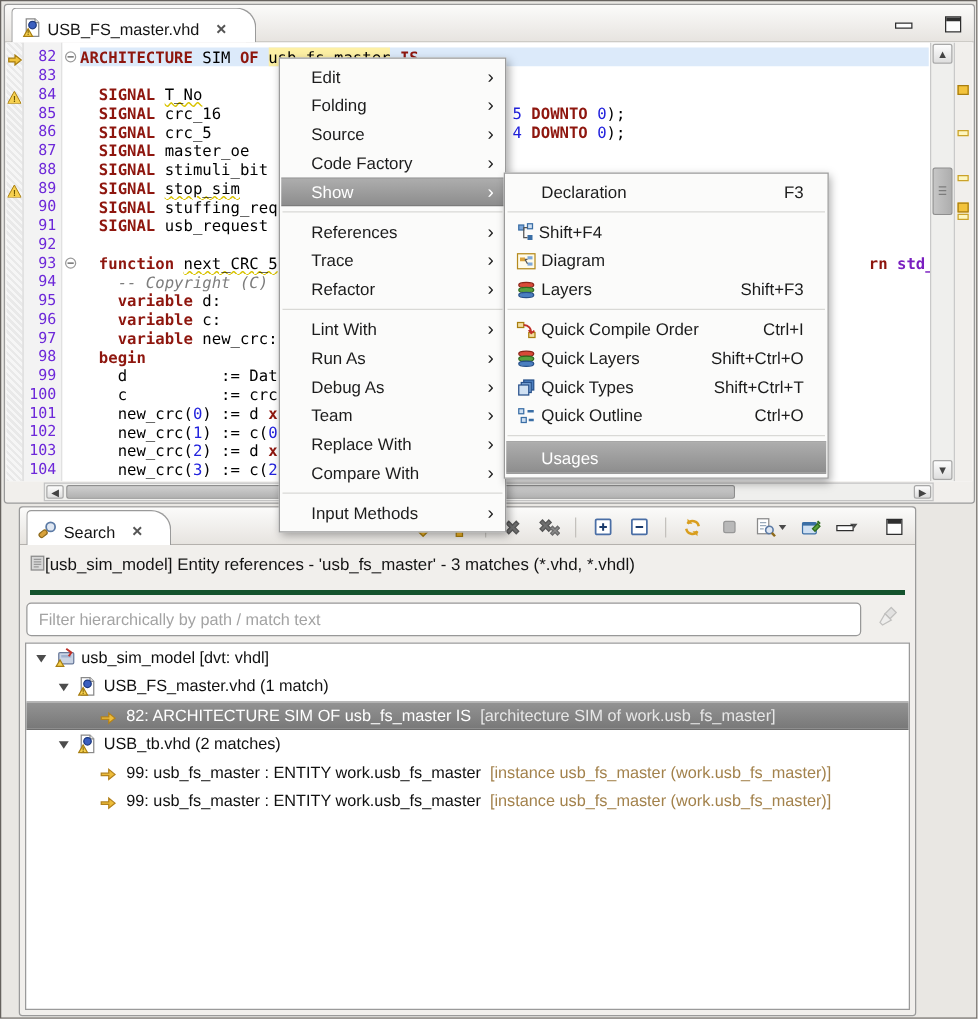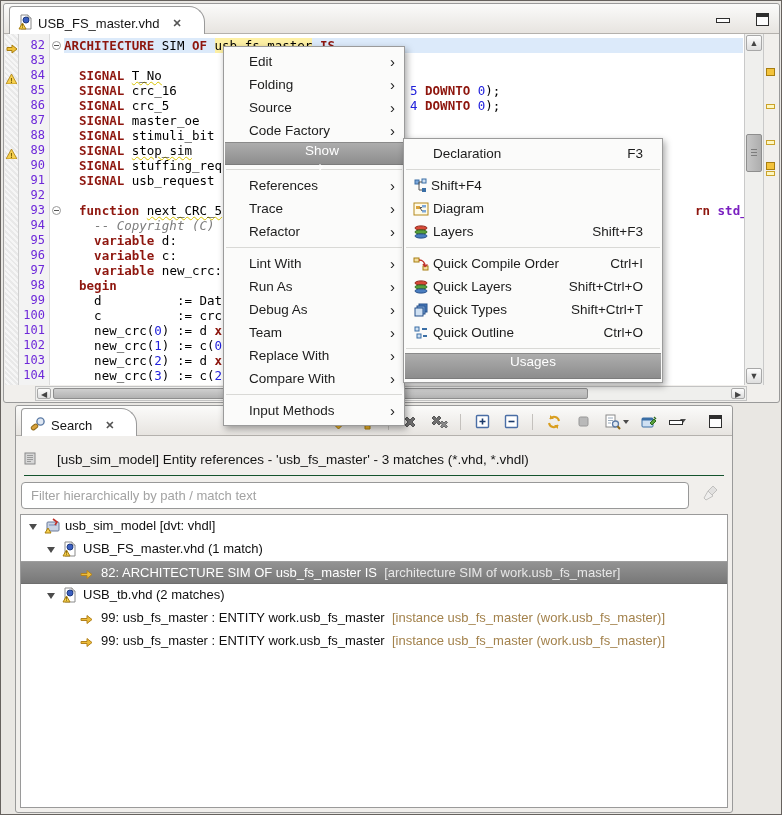--- a/index.html
+++ b/index.html
@@ -70,36 +70,36 @@
   .hthumb { position:absolute; left:17px; top:1px; bottom:1px; width:535px;
     background:linear-gradient(#cfcfcf,#b2b2b2); border:1px solid #8e8e8e; border-radius:2px; }
   
   .menu { position:absolute; background:#fbfbfa; border:1px solid #9b9b9b;
     box-shadow:2px 3px 7px rgba(0,0,0,.35); padding:3px 1px; z-index:20; font-size:13.5px; color:#1c1c1c; }
   .mi { position:relative; height:23px; display:flex; align-items:center; padding:0 8px 0 6px; cursor:pointer; }
   .mi .mi-icon { width:20px; display:flex; justify-content:center; }
   .mi .mi-label { flex:1; padding-left:2px; }
   .mi .mi-sc { padding-right:10px; }
   .mi .mi-arrow { font-size:15px; line-height:1; color:#222; }
-  .mi.hl { background:linear-gradient(#adadad,#8d8d8d); border-top:1px solid #8a8a8a; border-bottom:1px solid #7c7c7c; color:#fff;flex-direction:column; }
+  .mi.hl { background:linear-gradient(#adadad,#8d8d8d); border-top:1px solid #8a8a8a; border-bottom:1px solid #7c7c7c; color:#fff; }
   .mi.hl .mi-arrow { color:#fff; }
   .menu .sep { height:1px; background:#d9d9d6; margin:4px 1px; }
   #main-menu { left:222px; top:45px; width:182px; }
   #main-menu .mi { padding-left:22px; }
   #show-submenu { left:402px; top:137px; width:260px; }
   #show-submenu .mi.usages { height:26px; margin-top:2px; }
   
   #search-pane { left:14px; top:404px; width:718px; height:408px; }
   #search-toolbar { position:absolute; right:72px; top:5px; display:flex; align-items:center; gap:7px; }
   .tbtn { width:22px; height:21px; display:flex; align-items:center; justify-content:center; cursor:pointer; }
   .tsep { width:1px; height:16px; background:#c4c1bd; margin:0 3px; }
   .chev { width:0; height:0; border-left:3.5px solid transparent; border-right:3.5px solid transparent; border-top:4px solid #4a4a4a; margin-left:2px;}
   #view-menu-btn { position:absolute; right:46px; top:13px; }
-  #msg-row { position:absolute; left:8px; top:38px; right:8px; height:32px; display:flex; align-items:center; gap:21px;
-    font-size:13.5px; color:#141414; border-bottom:1px solid #14532d; }
+  #msg-row { position:absolute; left:8px; top:38px; right:8px; height:32px; display:flex; align-items:flex-start; gap:0;
+    font-size:13.5px; color:#141414; border-bottom:4px solid #14532d; }
   #filter-row { position:absolute; left:5px; right:5px; top:74px; height:32px; }
   #filter-input { position:absolute; left:0; right:38px; top:2px; height:27px; border:1px solid #989898; border-radius:4px;
     padding:0 9px; font-size:13px; color:#222; background:#fff; font-family:"Liberation Sans",sans-serif;}
   #filter-input::placeholder { color:#a3a3a3; }
   #clear-filter { position:absolute; right:8px; top:5px; opacity:.55; }
   #result-tree { position:absolute; left:4px; right:4px; top:108px; bottom:4px; background:#fff; border:1px solid #9a9a9a; overflow:hidden;}
   .trow { position:relative; height:23px; display:flex; align-items:center; font-size:13px; color:#101010; white-space:pre; }
   .trow .exp { position:absolute; width:0; height:0; border-left:4.5px solid transparent; border-right:4.5px solid transparent; border-top:6px solid #4c4c4c; }
   .trow .ticon { position:absolute; top:3px; }
   .trow .tlabel { position:absolute; top:3px; }

